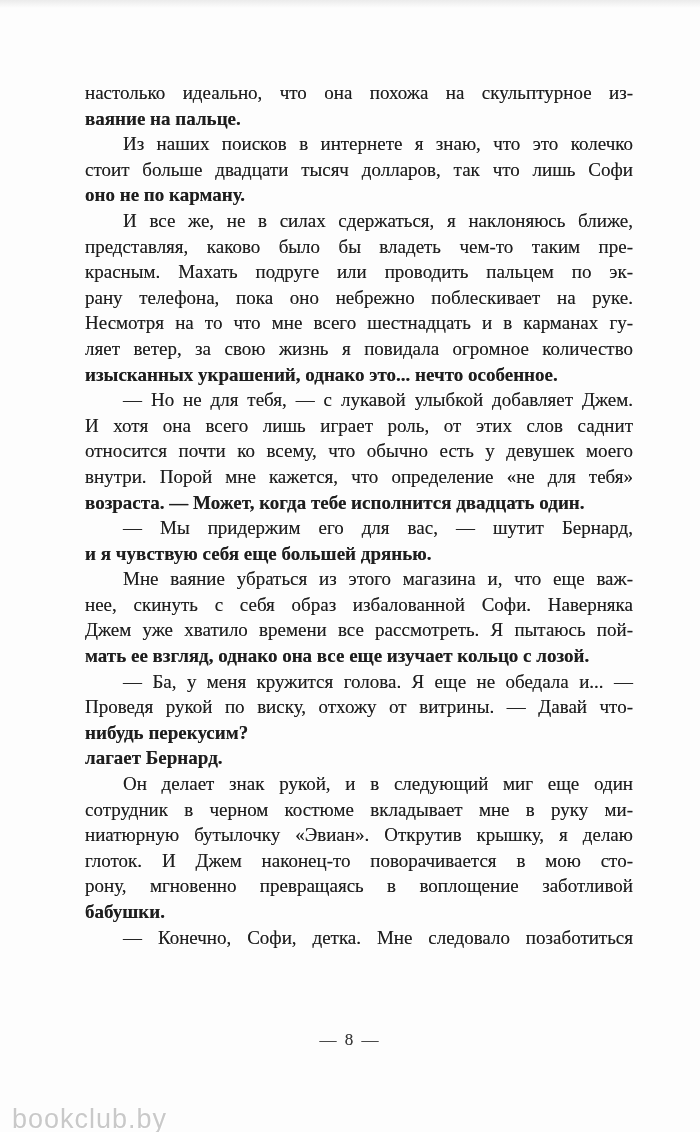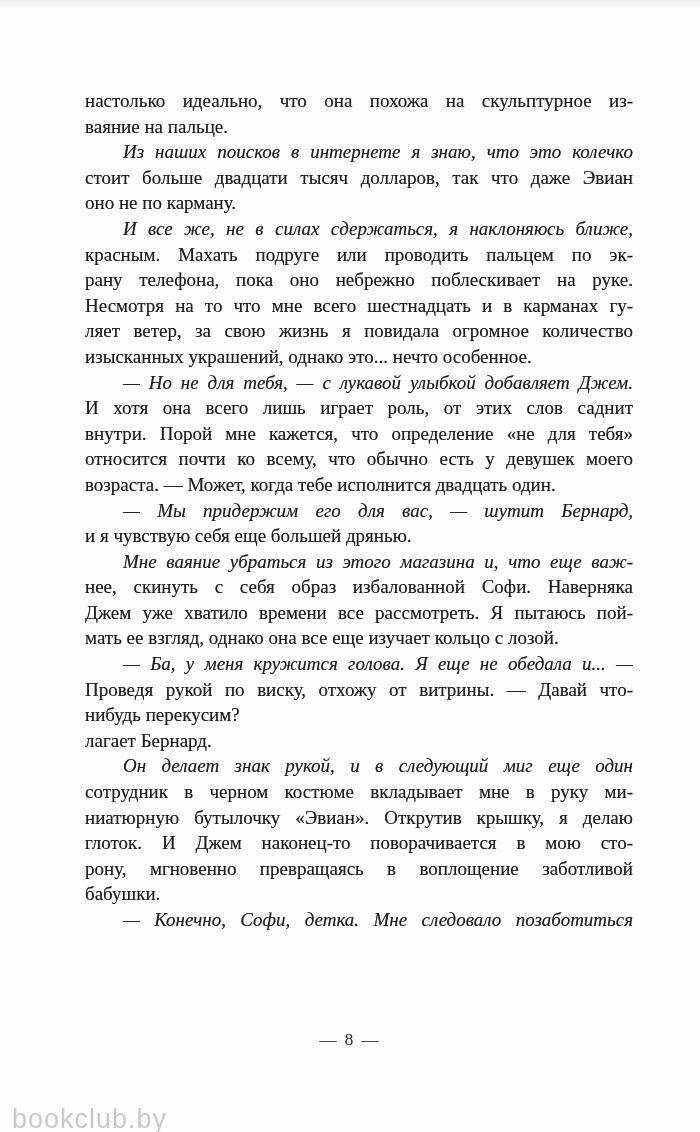--- a/index.html
+++ b/index.html
@@ -15,38 +15,38 @@
     position:relative;
     overflow:hidden;
     font-family:"Liberation Serif","DejaVu Serif",serif;
   }
   .scan-edge{
     position:absolute;top:0;left:0;width:700px;height:8px;
     background:linear-gradient(to bottom,#ebebeb,rgba(253,253,253,0));
   }
   .text-block{
     position:absolute;
-    left:85px;top:88px;width:548px;
+    left:85px;top:80px;width:548px;
     color:var(--text);
     font-size:19px;
     line-height:25.6px;
   }
   .line{
     text-align:justify;
     text-align-last:justify;
     white-space:normal;
     
     text-shadow:0 0 0.4px rgba(30,30,30,0.55);
   }
   .line.last{
     text-align-last:left;
+    font-weight:bold;
   }
   .line.indent{
     text-indent:38px;
-    font-style:italic;
   }
   .page-number{
     position:absolute;
     left:0;right:0;top:1030px;
     text-align:center;
     color:var(--folio);
     font-size:17px;
     letter-spacing:2px;
     text-shadow:0 0 0.4px rgba(40,40,40,0.5);
   }
@@ -63,32 +63,33 @@
 </head>
 <body>
 
 <div>
   <div class="scan-edge"></div>
 
   <div class="text-block" id="text-block">
       <div class="line">настолько идеально, что она похожа на скульптурное из-</div>
       <div class="line last">ваяние на пальце.</div>
       <div class="line indent">Из наших поисков в интернете я знаю, что это колечко</div>
-      <div class="line">стоит больше двадцати тысяч долларов, так что даже Эвиан</div>
+      <div class="line">стоит больше двадцати тысяч долларов, так что лишь Софи</div>
       <div class="line last">оно не по карману.</div>
       <div class="line indent">И все же, не в силах сдержаться, я наклоняюсь ближе,</div>
+      <div class="line">представляя, каково было бы владеть чем-то таким пре-</div>
       <div class="line">красным. Махать подруге или проводить пальцем по эк-</div>
       <div class="line">рану телефона, пока оно небрежно поблескивает на руке.</div>
       <div class="line">Несмотря на то что мне всего шестнадцать и в карманах гу-</div>
       <div class="line">ляет ветер, за свою жизнь я повидала огромное количество</div>
       <div class="line last">изысканных украшений, однако это... нечто особенное.</div>
       <div class="line indent">— Но не для тебя, — с лукавой улыбкой добавляет Джем.</div>
       <div class="line">И хотя она всего лишь играет роль, от этих слов саднит</div>
+      <div class="line">относится почти ко всему, что обычно есть у девушек моего</div>
       <div class="line">внутри. Порой мне кажется, что определение «не для тебя»</div>
-      <div class="line">относится почти ко всему, что обычно есть у девушек моего</div>
       <div class="line last">возраста. — Может, когда тебе исполнится двадцать один.</div>
       <div class="line indent">— Мы придержим его для вас, — шутит Бернард,</div>
       <div class="line last">и я чувствую себя еще большей дрянью.</div>
       <div class="line indent">Мне ваяние убраться из этого магазина и, что еще важ-</div>
       <div class="line">нее, скинуть с себя образ избалованной Софи. Наверняка</div>
       <div class="line">Джем уже хватило времени все рассмотреть. Я пытаюсь пой-</div>
       <div class="line last">мать ее взгляд, однако она все еще изучает кольцо с лозой.</div>
       <div class="line indent">— Ба, у меня кружится голова. Я еще не обедала и... —</div>
       <div class="line">Проведя рукой по виску, отхожу от витрины. — Давай что-</div>
       <div class="line last">нибудь перекусим?</div>

